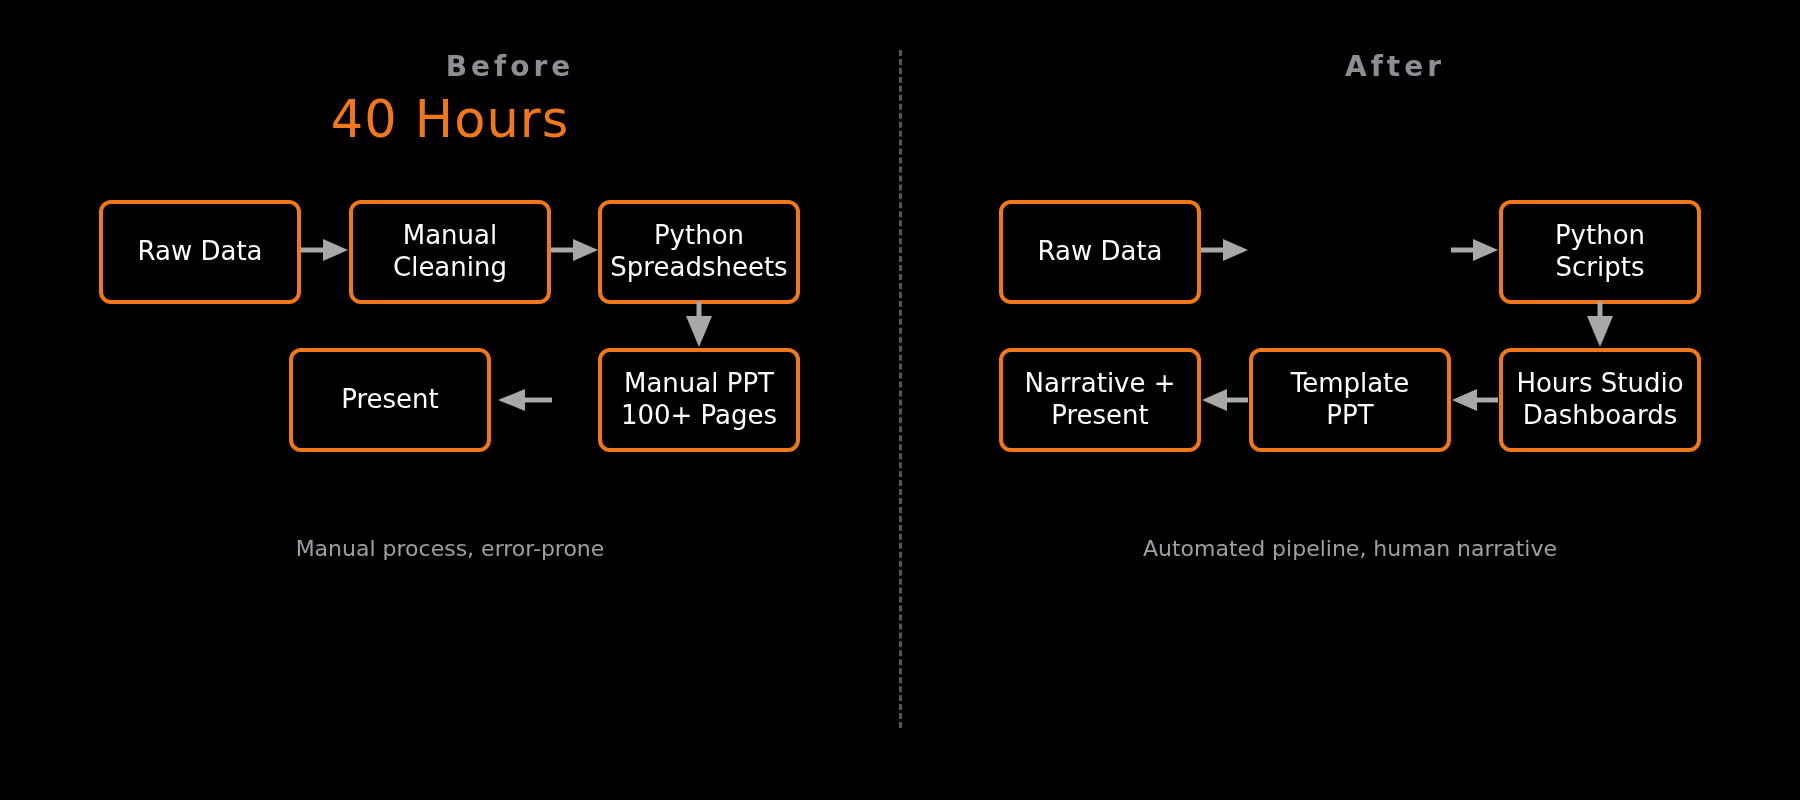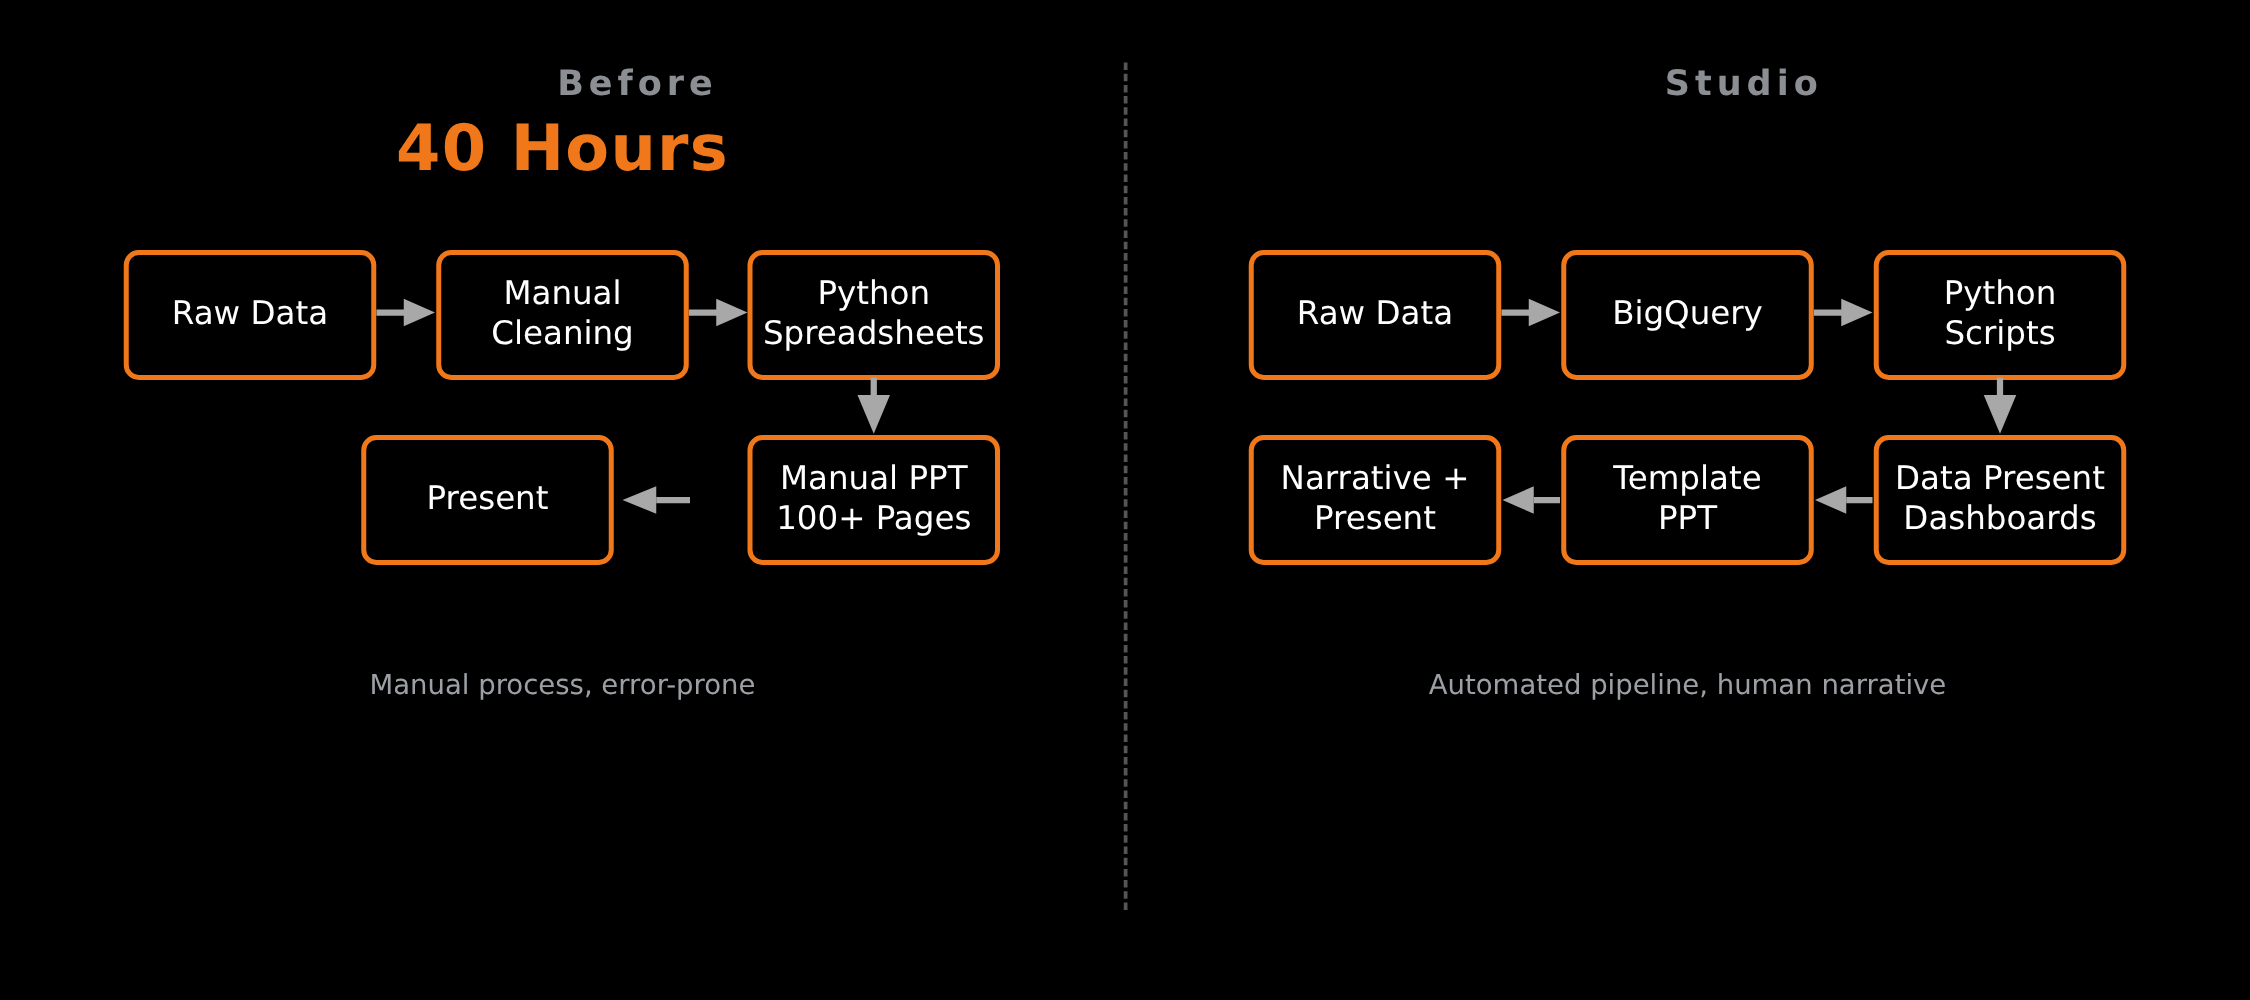--- a/index.html
+++ b/index.html
@@ -20,21 +20,21 @@
     overflow:hidden;
   }
   .panel{position:absolute;inset:0;}
   .heading{
     position:absolute;top:52px;transform:translateX(-50%);
     font-size:28px;font-weight:bold;letter-spacing:4px;
     color:var(--heading);white-space:nowrap;line-height:1.1;
   }
   .hours{
     position:absolute;top:94px;transform:translateX(-50%);
-    font-size:51px;font-weight:bold;letter-spacing:1px;
+    font-size:51px;font-weight:normal;letter-spacing:1px;
     color:var(--accent);white-space:nowrap;line-height:1.0;
   }
   .node{
     position:absolute;width:202px;height:104px;
     box-sizing:border-box;border:4px solid var(--accent);
     border-radius:12px;background:var(--bg);
     display:flex;align-items:center;justify-content:center;
     text-align:center;color:var(--box-text);
     font-size:26px;line-height:1.22;white-space:pre-line;
   }
@@ -82,31 +82,30 @@
       <polygon points="1,13 28,2 28,24" fill="#A8A8A8"></polygon>
       <line x1="28" y1="13" x2="55" y2="13" stroke="#A8A8A8" stroke-width="5"></line>
     </svg>
 
     <div class="caption" style="left:450px">Manual process, error-prone</div>
   </section>
 
   <div class="divider"></div>
 
   <section class="panel">
-    <div class="heading" style="left:1395px">Studio</div>
+    <div class="heading" style="left:1395px">After</div>
 
     <div class="node" style="left:999px;top:200px">Raw Data</div>
-    <div class="node" style="left:1249px;top:200px">BigQuery</div>
     <div class="node" style="left:1499px;top:200px">Python
 Scripts</div>
     <div class="node" style="left:999px;top:348px">Narrative +
 Present</div>
     <div class="node" style="left:1249px;top:348px">Template
 PPT</div>
-    <div class="node" style="left:1499px;top:348px">Data Present
+    <div class="node" style="left:1499px;top:348px">Hours Studio
 Dashboards</div>
 
     <svg class="arrow" style="left:1201px;top:237px" width="48" height="26">
       <line x1="0" y1="13" x2="23" y2="13" stroke="#A8A8A8" stroke-width="5"></line>
       <polygon points="22,2 22,24 47,13" fill="#A8A8A8"></polygon>
     </svg>
     <svg class="arrow" style="left:1451px;top:237px" width="48" height="26">
       <line x1="0" y1="13" x2="23" y2="13" stroke="#A8A8A8" stroke-width="5"></line>
       <polygon points="22,2 22,24 47,13" fill="#A8A8A8"></polygon>
     </svg>

